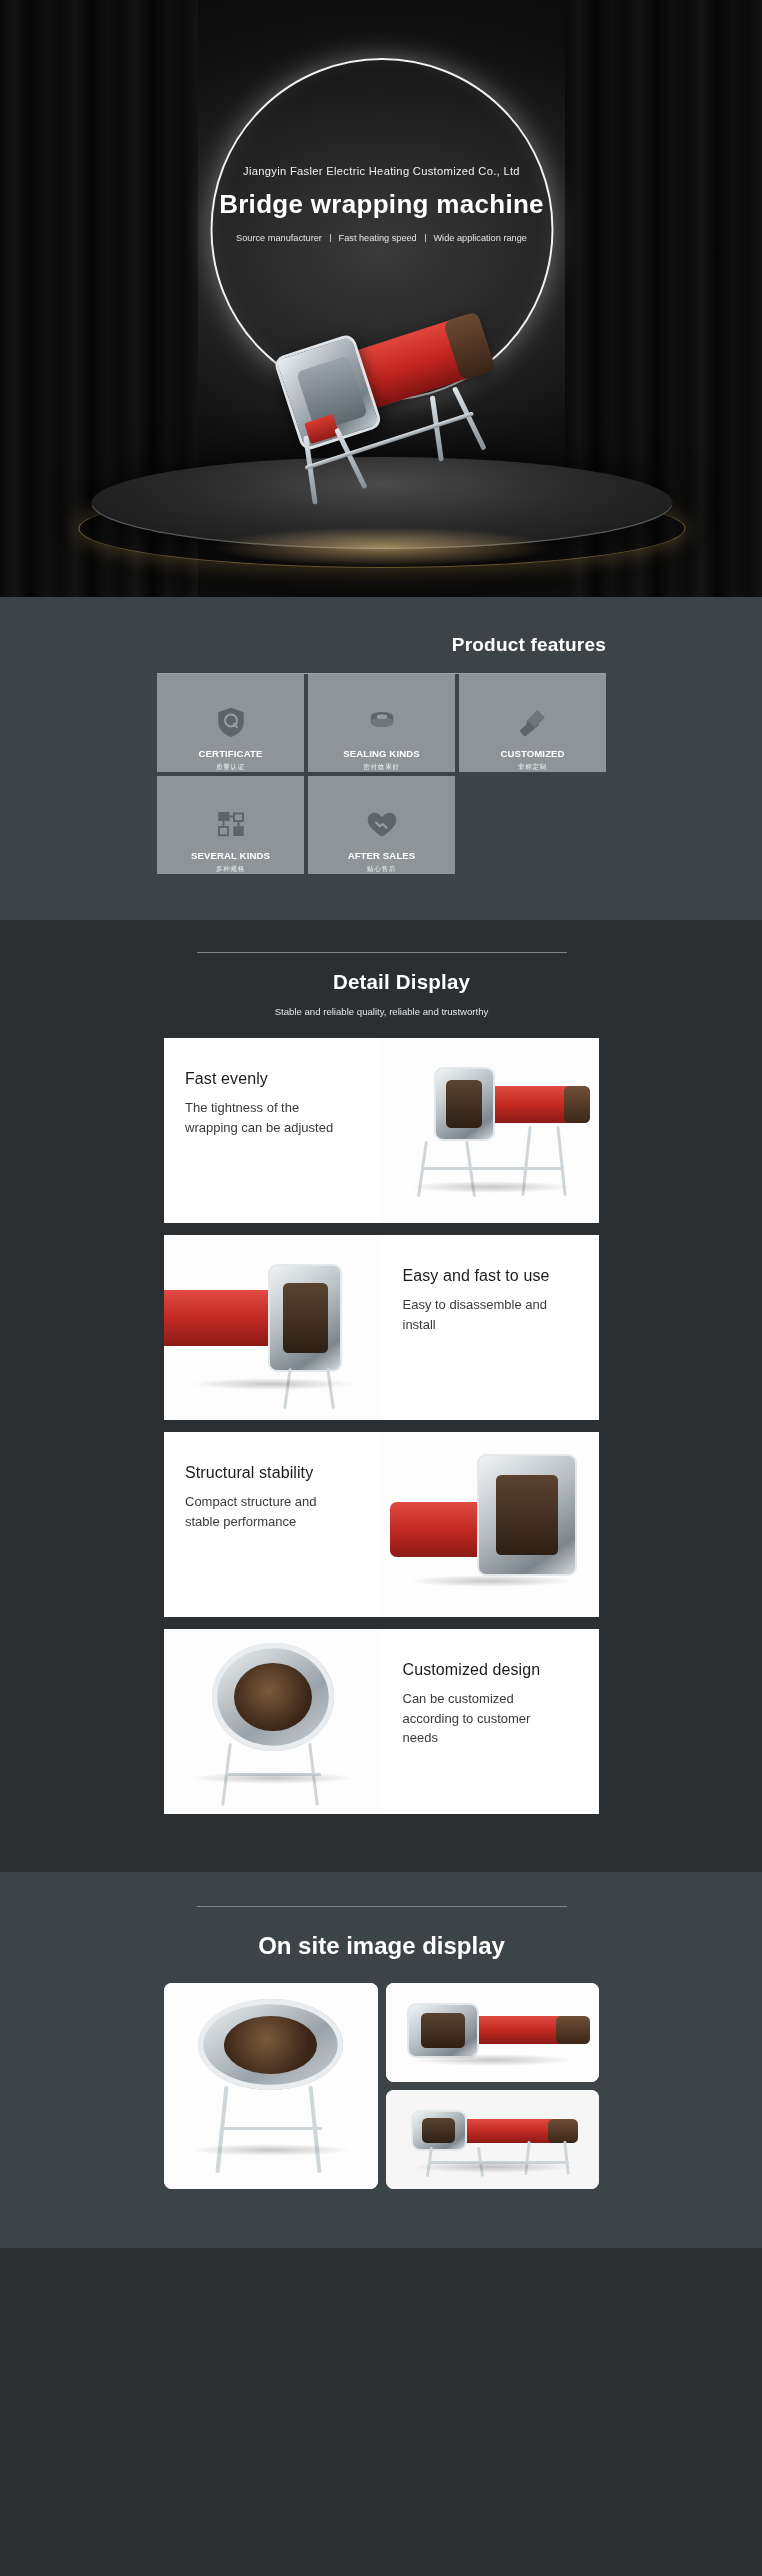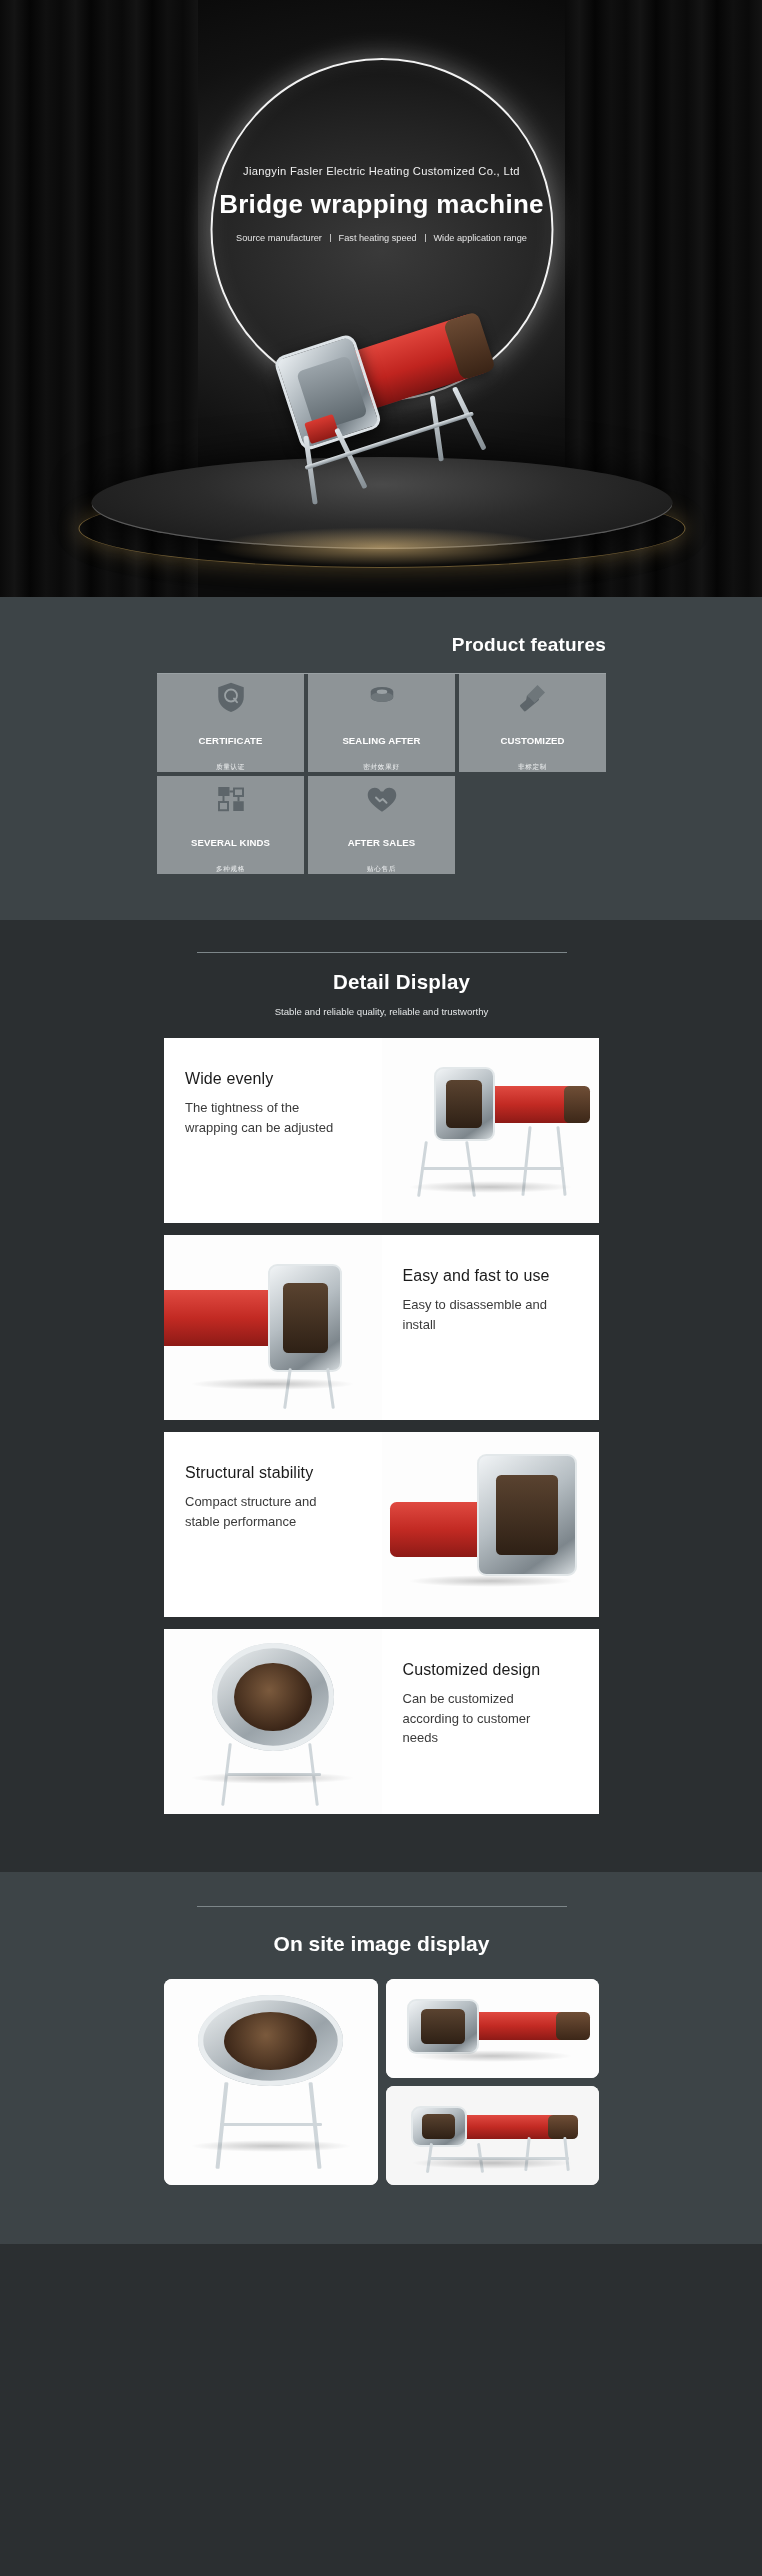--- a/index.html
+++ b/index.html
@@ -194,21 +194,21 @@
     grid-template-columns: repeat(3, 1fr);
     gap: 4px;
     border-top: 1.3px solid #9aa1a4;
   }
   .feature-cell {
     background: #8e9497;
     height: 98px;
     display: flex;
     flex-direction: column;
     align-items: center;
-    justify-content: space-between;
+    justify-content: flex-end;
     gap: 4px;
     color: #fff;
     padding-top: 4px;
   }
   .feature-cell .ficon {
     width: 40px; height: 38px;
     display: flex; align-items: center; justify-content: center;
     color: #60686c;
   }
   .feature-cell .ficon svg { width: 36px; height: 36px; }
@@ -350,21 +350,21 @@
     padding: 34px 0 59px;
   }
   .onsite-rule {
     width: 370px; height: 0.7px;
     background: #7d8689;
     margin: 0 auto 26px;
   }
   .onsite-title {
     text-align: center;
     color: #fff;
-    font-size: 21px;
+    font-size: 24px;
     font-weight: 700;
     margin-bottom: 22.4px;
   }
   .onsite-grid {
     width: 435px;
     margin: 0 auto;
     display: grid;
     grid-template-columns: 1fr 1fr;
     grid-template-rows: 99px 99px;
     gap: 8px;
@@ -435,21 +435,21 @@
 
       <div class="feature-cell">
         <span class="ficon">
           <svg viewBox="0 0 48 48">
             <ellipse cx="24" cy="17" rx="15" ry="6.5" fill="#5d656a"></ellipse>
             <path d="M9 17 v7 c0 3.6 6.7 6.5 15 6.5 s15-2.9 15-6.5 v-7" fill="#5d656a"></path>
             <ellipse cx="24" cy="24" rx="15" ry="6.5" fill="#6e767a"></ellipse>
             <ellipse cx="24" cy="17" rx="7" ry="3" fill="#9aa1a4"></ellipse>
           </svg>
         </span>
-        <span class="fname">SEALING AFTER</span>
+        <span class="fname">SEALING KINDS</span>
         <span class="fcn">密封效果好</span>
       </div>
 
 
       <div class="feature-cell">
         <span class="ficon">
           <svg viewBox="0 0 48 48">
             <rect x="6" y="26" width="26" height="11" rx="2" fill="#5d656a" transform="rotate(-40 19 31)"></rect>
             <path d="M30 8 l10 10 -14 14 -10-10 Z" fill="#6e767a"></path>
             <path d="M16 22 l10 10 -13 5 3-15 Z" fill="#5d656a"></path>
@@ -487,21 +487,21 @@
     </div>
   </section>
 
   <section class="detail">
     <div class="detail-rule"></div>
     <h2 class="detail-title">Detail Display</h2>
     <div class="detail-sub">Stable and reliable quality, reliable and trustworthy</div>
 
     <div class="detail-card">
       <div class="txt">
-        <h3>Wide evenly</h3>
+        <h3>Fast evenly</h3>
         <p>The tightness of the wrapping can be adjusted</p>
       </div>
       <div class="pic">
         <div class="photo">
           <div class="p-tube" style="left:46%; top:26%; width:44%; height:20%;"></div>
           <div class="p-tubecap" style="left:84%; top:26%; width:12%; height:20%;"></div>
           <div class="p-drum inner" style="left:24%; top:16%; width:28%; height:40%;"></div>
           <div class="p-frame" style="left:18%; top:56%; width:2.6px; height:30%; transform:rotate(8deg);"></div>
           <div class="p-frame" style="left:40%; top:56%; width:2.6px; height:30%; transform:rotate(-8deg);"></div>
           <div class="p-frame" style="left:66%; top:48%; width:2.6px; height:38%; transform:rotate(6deg);"></div>

